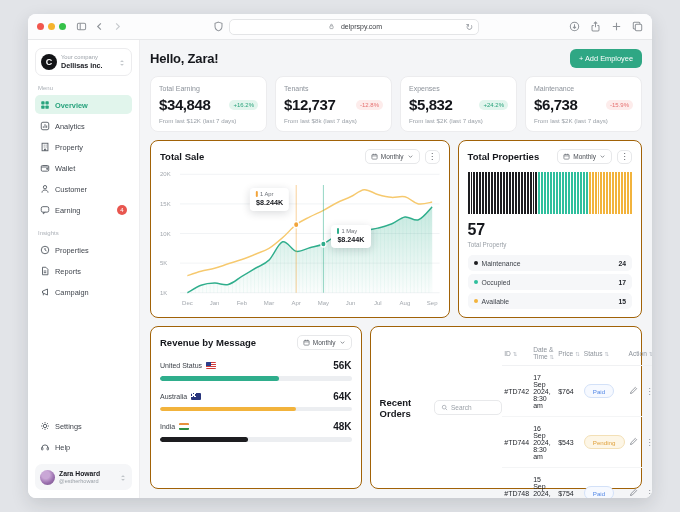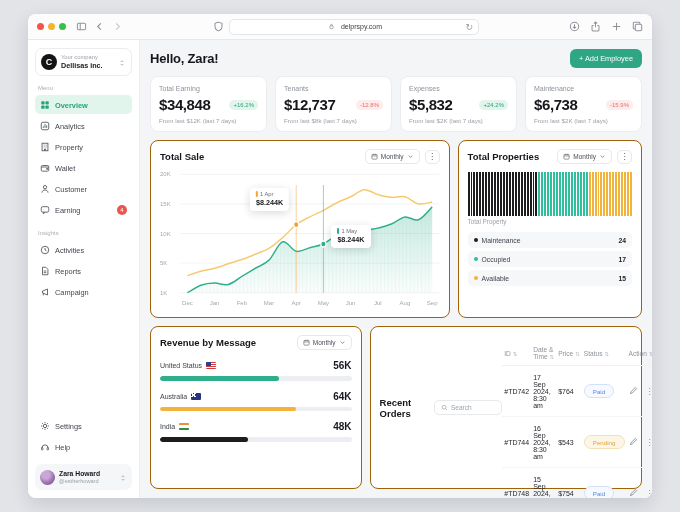--- a/index.html
+++ b/index.html
@@ -292,21 +292,21 @@
         </nav>
       <div class="section-label">Insights</div>
       <nav id="insights-list">
           <div class="nav-item">
             <span class="nav-ico">
               <svg viewBox="0 0 12 12" fill="none" stroke="currentColor" stroke-width="1.1">
                 <circle cx="6" cy="6" r="4.5"></circle>
                 <path d="M6 3.6V6l1.8 1"></path>
               </svg>
             </span>
-            <span class="nav-label">Activities</span>
+            <span class="nav-label">Properties</span>
           </div>
           <div class="nav-item">
             <span class="nav-ico">
               <svg viewBox="0 0 12 12" fill="none" stroke="currentColor" stroke-width="1.1">
                 <path d="M3 1.5h4L9.5 4v6.5H3z"></path>
                 <path d="M4.5 6h3M4.5 8h3"></path>
               </svg>
             </span>
             <span class="nav-label">Reports</span>
           </div>
@@ -542,20 +542,21 @@
               <i class="stripe" style="background: rgb(242, 179, 60);"></i>
               <i class="stripe" style="background: rgb(242, 179, 60);"></i>
               <i class="stripe" style="background: rgb(242, 179, 60);"></i>
               <i class="stripe" style="background: rgb(242, 179, 60);"></i>
               <i class="stripe" style="background: rgb(242, 179, 60);"></i>
               <i class="stripe" style="background: rgb(242, 179, 60);"></i>
               <i class="stripe" style="background: rgb(242, 179, 60);"></i>
               <i class="stripe" style="background: rgb(242, 179, 60);"></i>
               <i class="stripe" style="background: rgb(242, 179, 60);"></i>
             </div>
+          <div class="total-number">57</div>
           <div class="total-label">Total Property</div>
           <div id="props-legend">
               <div class="legend-row">
                 <span class="legend-dot" style="background: rgb(29, 29, 32);"></span>
                 <span>Maintenance</span>
                 <span class="legend-val">24</span>
               </div>
               <div class="legend-row">
                 <span class="legend-dot" style="background: rgb(47, 191, 157);"></span>
                 <span>Occupied</span>

